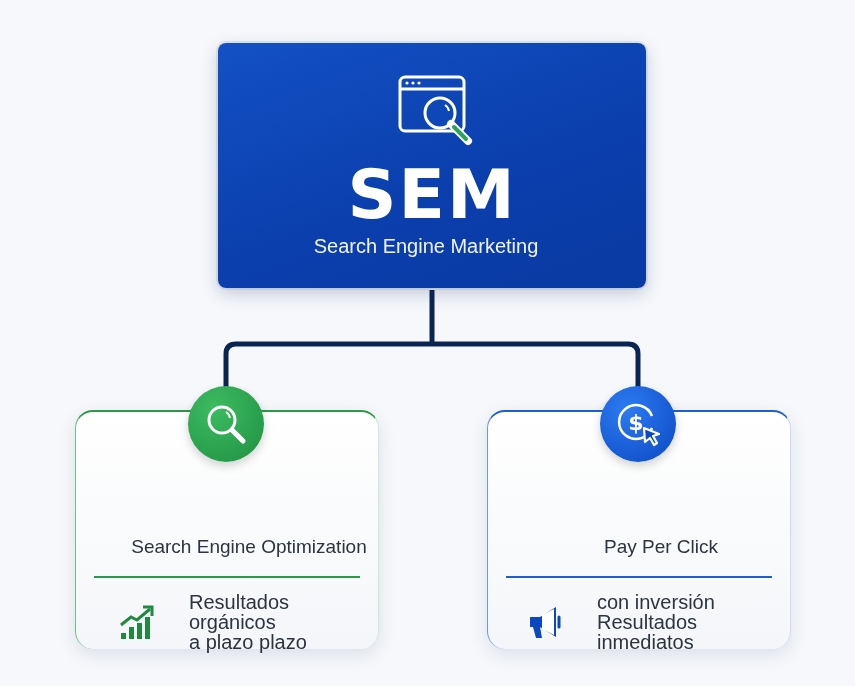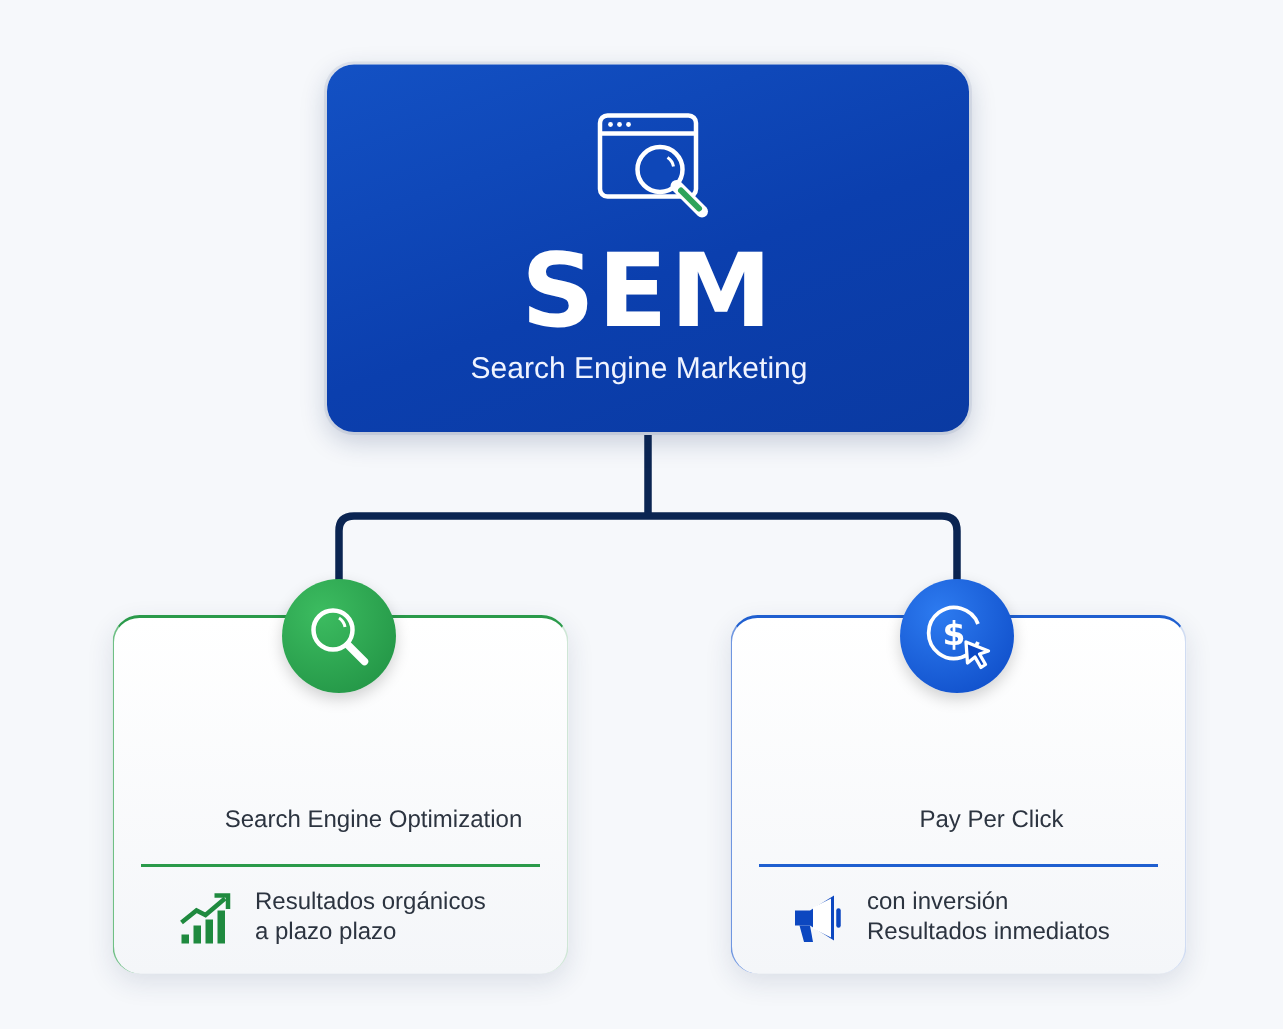--- a/index.html
+++ b/index.html
@@ -4,21 +4,21 @@
 <style>
   html, body { margin: 0; padding: 0; }
   body {
     width: 855px; height: 686px; overflow: hidden;
     background: #f6f8fb;
     font-family: "Liberation Sans", "DejaVu Sans", sans-serif;
     position: relative;
   }
   .sem-box {
     position: absolute; left: 218px; top: 43px; width: 428px; height: 245px;
-    border-radius: 18px;
+    border-radius: 8px;
     background: linear-gradient(160deg, #1351c4 0%, #0b3fae 55%, #0a3aa2 100%);
     box-shadow: 0 6px 18px rgba(20, 40, 90, 0.22), 0 0 0 2px #e4e8f0;
     color: #fff; text-align: center;
   }
   .sem-icon { position: absolute; left: 180px; top: 28px; width: 80px; height: 78px; }
   .sem-title {
     position: absolute; left: 0; right: 0; top: 112px;
     font-family: "DejaVu Sans", sans-serif; font-weight: bold;
     font-size: 68px; letter-spacing: 2px; line-height: 80px;
   }
@@ -45,29 +45,29 @@
   .ppc .badge { background: radial-gradient(circle at 35% 30%, #2d7bf0, #0b48c4); }
   .card-title {
     position: absolute; left: 0; right: 0; top: 56px;
     font-family: "DejaVu Sans", sans-serif; font-weight: bold;
     font-size: 56px; line-height: 66px; letter-spacing: 1px;
   }
   .seo .card-title { color: #1f8a3f; }
   .ppc .card-title { color: #0c47c0; }
   .card-sub {
     position: absolute; left: 0; right: 0; top: 124px;
-    font-size: 16px; line-height: 22px; color: #2c3440; padding-left: 44px;
+    font-size: 19px; line-height: 22px; color: #2c3440; padding-left: 44px;
   }
   .divider { position: absolute; left: 18px; right: 18px; top: 164px; height: 2px; }
   .seo .divider { background: #2a9a4a; }
   .ppc .divider { background: #1f5fd0; }
   .feature { position: absolute; left: 42px; top: 180px; display: flex; align-items: center; gap: 14px; text-align: left; }
   .ppc .feature { left: 38px; }
   .feature-icon { width: 38px; height: 38px; flex: none; }
-  .feature-text { font-size: 16px; line-height: 20px; color: #2c3440; }
+  .feature-text { font-size: 20px; line-height: 20px; color: #2c3440; margin-left: 19px; }
 </style>
 </head>
 <body>
 
 <svg class="connector" viewBox="0 0 855 686">
   <path d="M432 288 V344 M226 400 V354 Q226 344 236 344 H628 Q638 344 638 354 V400" fill="none" stroke="#0b2552" stroke-width="5"></path>
 </svg>
 
 <div class="sem-box">
   <svg class="sem-icon" viewBox="0 0 80 78">

